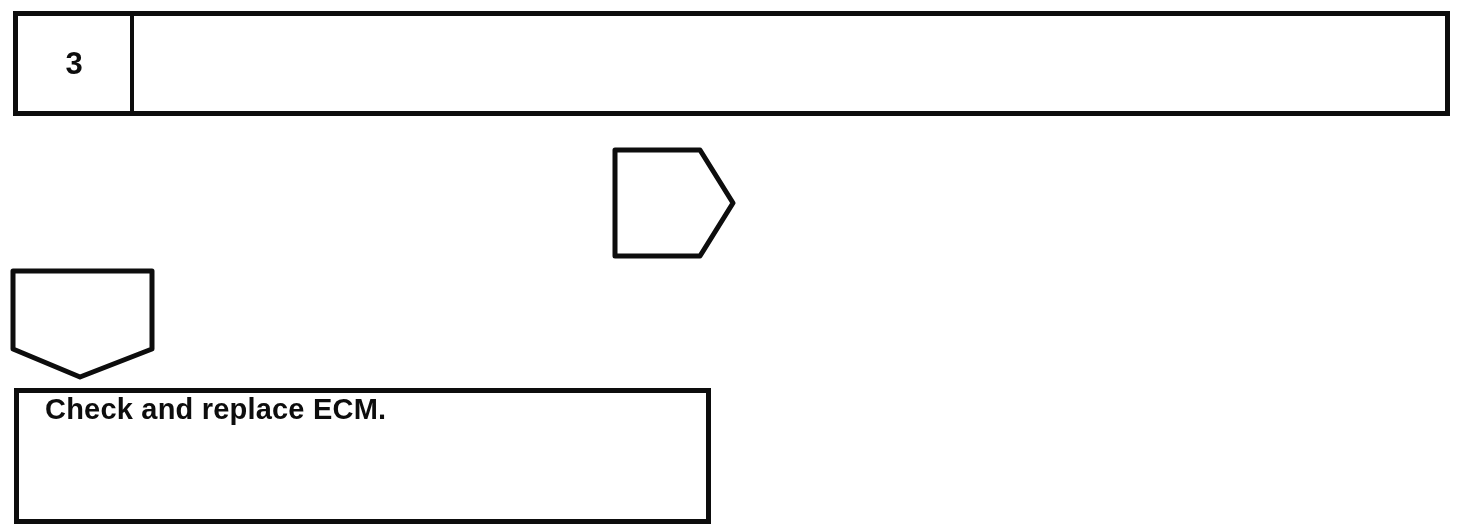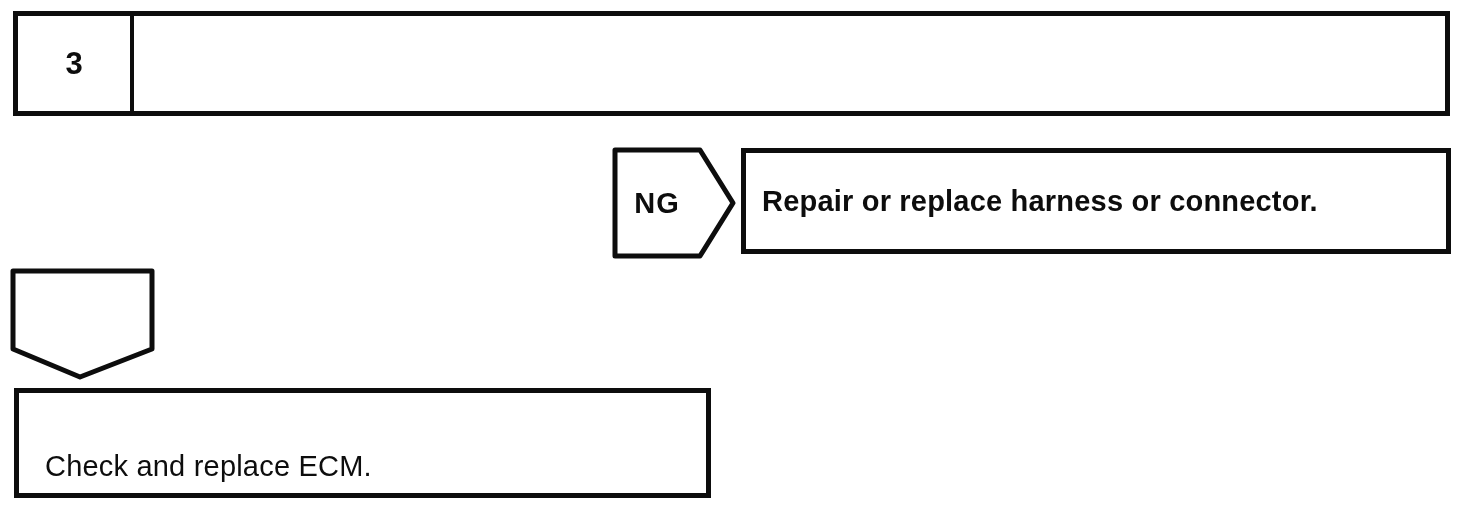--- a/index.html
+++ b/index.html
@@ -84,50 +84,44 @@
   }
   .ok-svg { left: 10px; top: 268px; }
   .ok-label {
     left: 10px; top: 268px;
     width: 145px; height: 86px;
   }
   .result-box-ok {
     left: 14px;
     top: 388px;
     width: 697px;
-    height: 110px;
+    height: 136px;
     display: flex;
-    align-items: flex-end;
+    align-items: flex-start;
     padding: 0 0 10px 26px;
-    font-weight: normal;
+    font-weight: bold;
     font-size: 29px;
     letter-spacing: 0.2px;
   }
 </style>
 </head>
 <body>
 
 <div class="canvas">
 
   <div class="box step-box">
     <div class="step-number-cell">
       <span>3</span>
     </div>
   </div>
 
   <svg class="connector-svg ng-svg" width="124" height="112" viewBox="0 0 124 112">
     <polygon points="3,3 88,3 121,56 88,109 3,109" fill="#ffffff" stroke="#0d0d0d" stroke-width="5" stroke-linejoin="round"></polygon>
   </svg>
-  <div class="connector-label ng-label">
-    <span>NG</span>
-  </div>
 
-  <div class="box result-box-ng">
-    <span>Repair or replace harness or connector.</span>
-  </div>
 
   <svg class="connector-svg ok-svg" width="145" height="112" viewBox="0 0 145 112">
     <polygon points="3,3 142,3 142,81 70,109 3,81" fill="#ffffff" stroke="#0d0d0d" stroke-width="5" stroke-linejoin="round"></polygon>
   </svg>
 
   <div class="box result-box-ok">
     <span>Check and replace ECM.</span>
   </div>
 
 </div>

